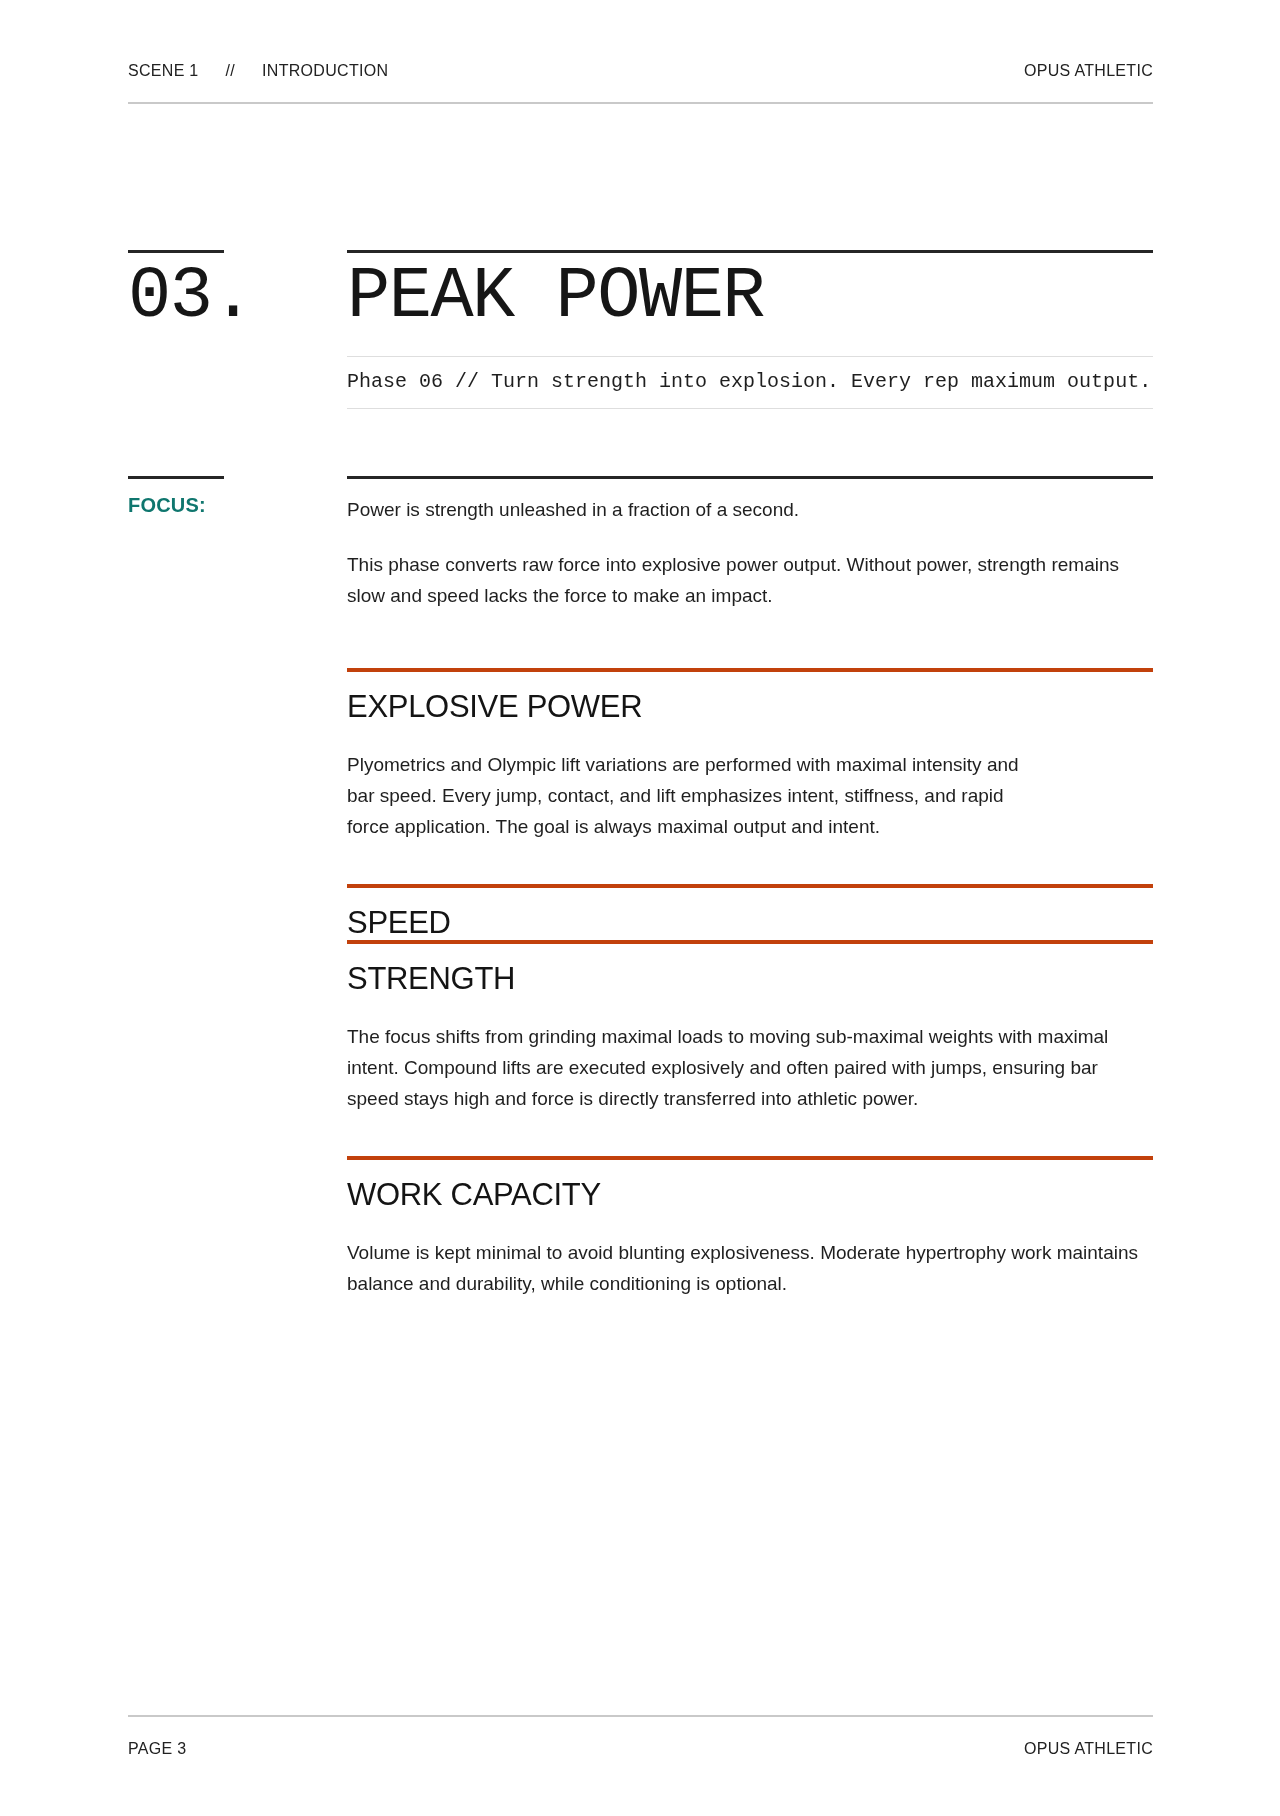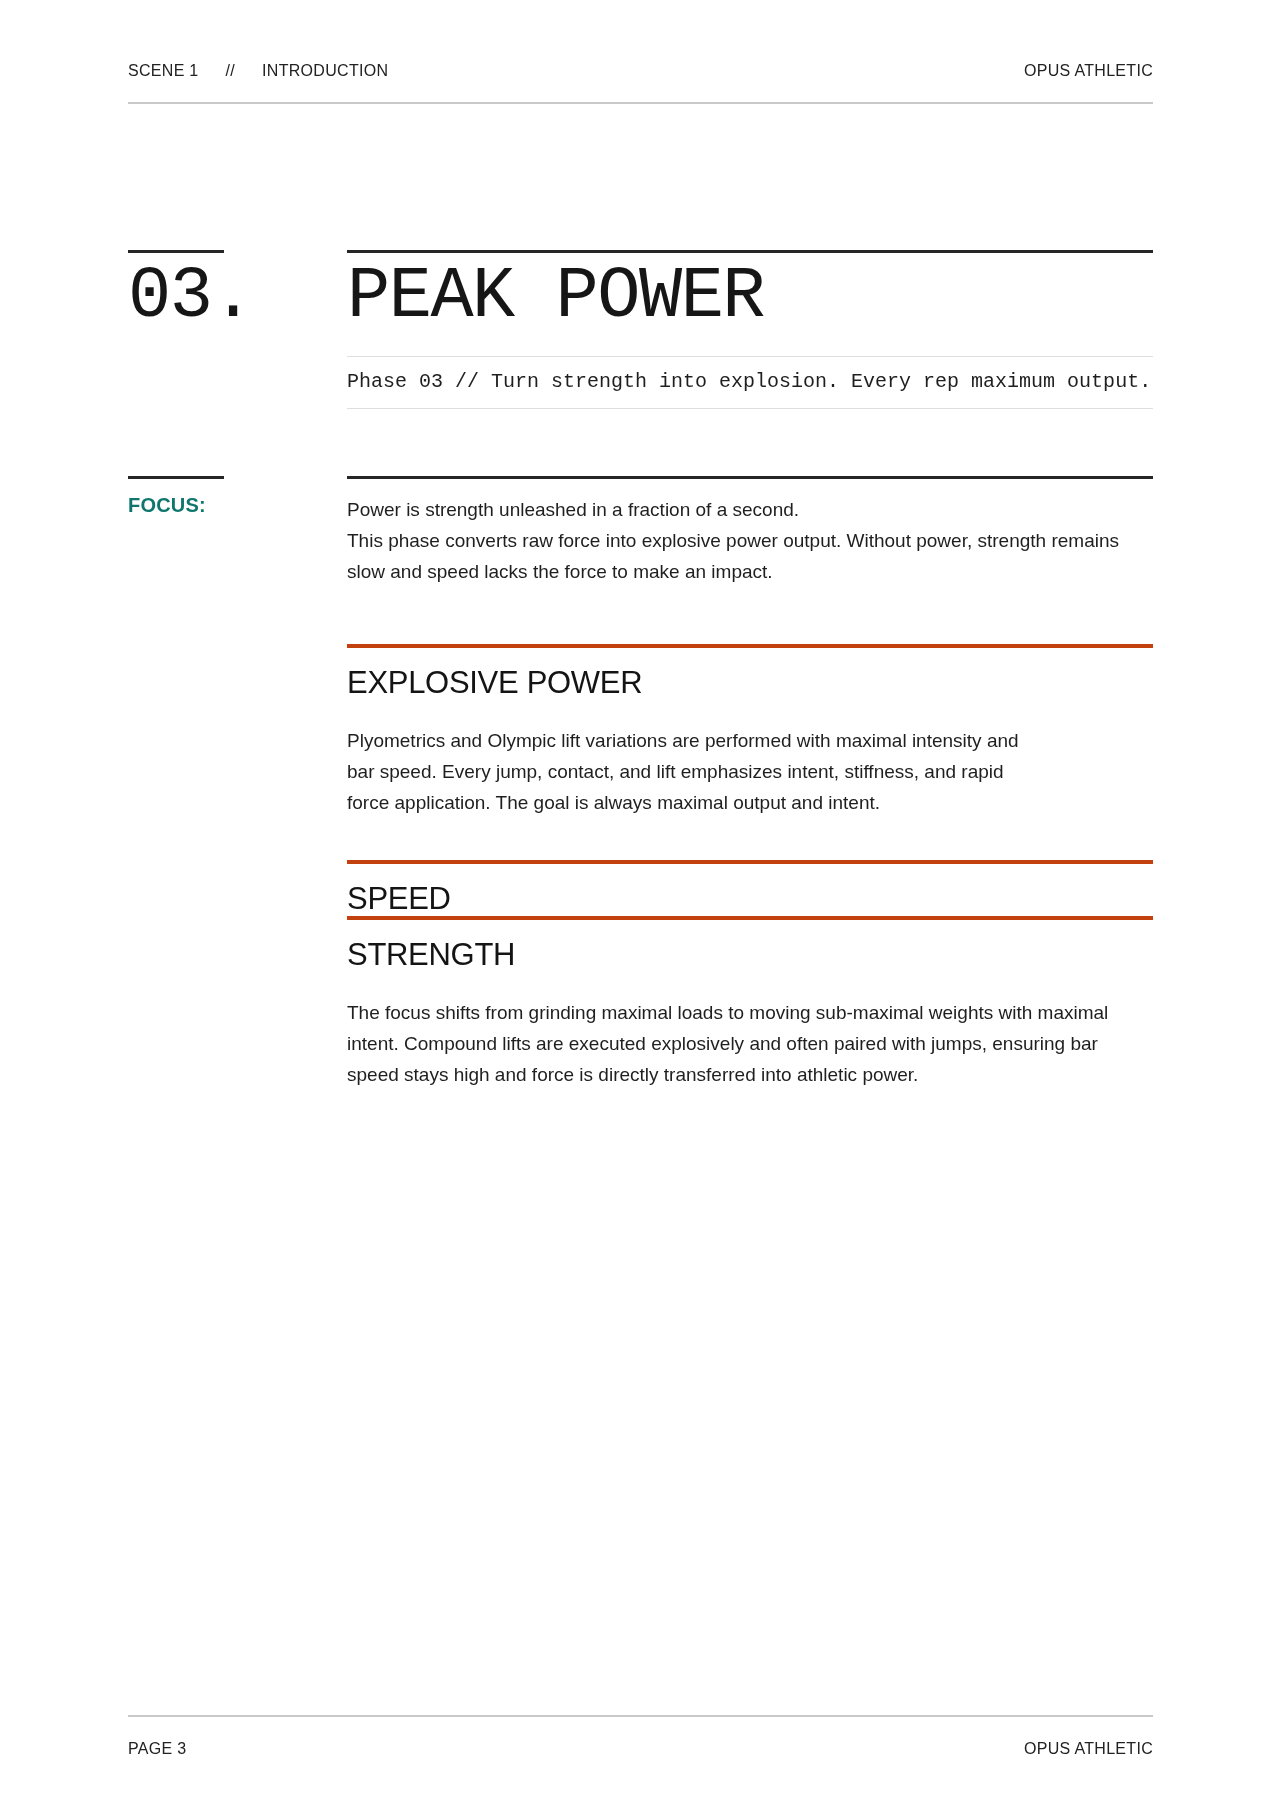--- a/index.html
+++ b/index.html
@@ -56,21 +56,21 @@
   }
   .focus-label {
     font-size: 20px; font-weight: 600; color: #0f766e;
     margin-top: 15px; letter-spacing: 0.2px;
   }
   .focus-lead {
     font-size: 19px; color: #1f1f1f; margin-top: 15px;
     line-height: 31px; max-width: 815px;
   }
   .focus-description {
-    font-size: 19px; color: #1f1f1f; 
+    font-size: 19px; color: #1f1f1f; margin-top: 24px;
     line-height: 31px; max-width: 815px;
   }
 
   
   .sections { margin-left: 219px; margin-top: 57px; }
   .section { border-top: 4px solid #c2410c; padding-top: 18px; }
   .section-heading {
     font-size: 31px; font-weight: 500; letter-spacing: -0.3px;
     color: #141414; line-height: 1.1;
   }
@@ -107,21 +107,21 @@
   </div>
 
   <div class="title-grid">
     <div>
       <div class="rule-dark short"></div>
       <div class="phase-number">03.</div>
     </div>
     <div>
       <div class="rule-dark"></div>
       <h1 class="phase-title">PEAK POWER</h1>
-      <div class="subtitle-band">Phase 03 // Turn strength into explosion. Every rep maximum output.</div>
+      <div class="subtitle-band">Phase 06 // Turn strength into explosion. Every rep maximum output.</div>
     </div>
   </div>
 
   <div class="focus-grid">
     <div>
       <div class="rule-dark short"></div>
       <div class="focus-label">FOCUS:</div>
     </div>
     <div>
       <div class="rule-dark"></div>
@@ -135,20 +135,24 @@
       <h2 class="section-heading">EXPLOSIVE POWER</h2>
       <p class="section-body">Plyometrics and Olympic lift variations are performed with maximal intensity and bar speed. Every jump, contact, and lift emphasizes intent, stiffness, and rapid force application. The goal is always maximal output and intent.</p>
     </div>
     <div class="section s1">
       <h2 class="section-heading">SPEED</h2>
     </div>
     <div class="section s2">
       <h2 class="section-heading">STRENGTH</h2>
       <p class="section-body">The focus shifts from grinding maximal loads to moving sub-maximal weights with maximal intent. Compound lifts are executed explosively and often paired with jumps, ensuring bar speed stays high and force is directly transferred into athletic power.</p>
     </div>
+    <div class="section s3">
+      <h2 class="section-heading">WORK CAPACITY</h2>
+      <p class="section-body">Volume is kept minimal to avoid blunting explosiveness. Moderate hypertrophy work maintains balance and durability, while conditioning is optional.</p>
+    </div>
   </div>
 
   <div class="footer">
     <span>PAGE 3</span>
     <span>OPUS ATHLETIC</span>
   </div>
 
 </div>
 
 </body></html>

